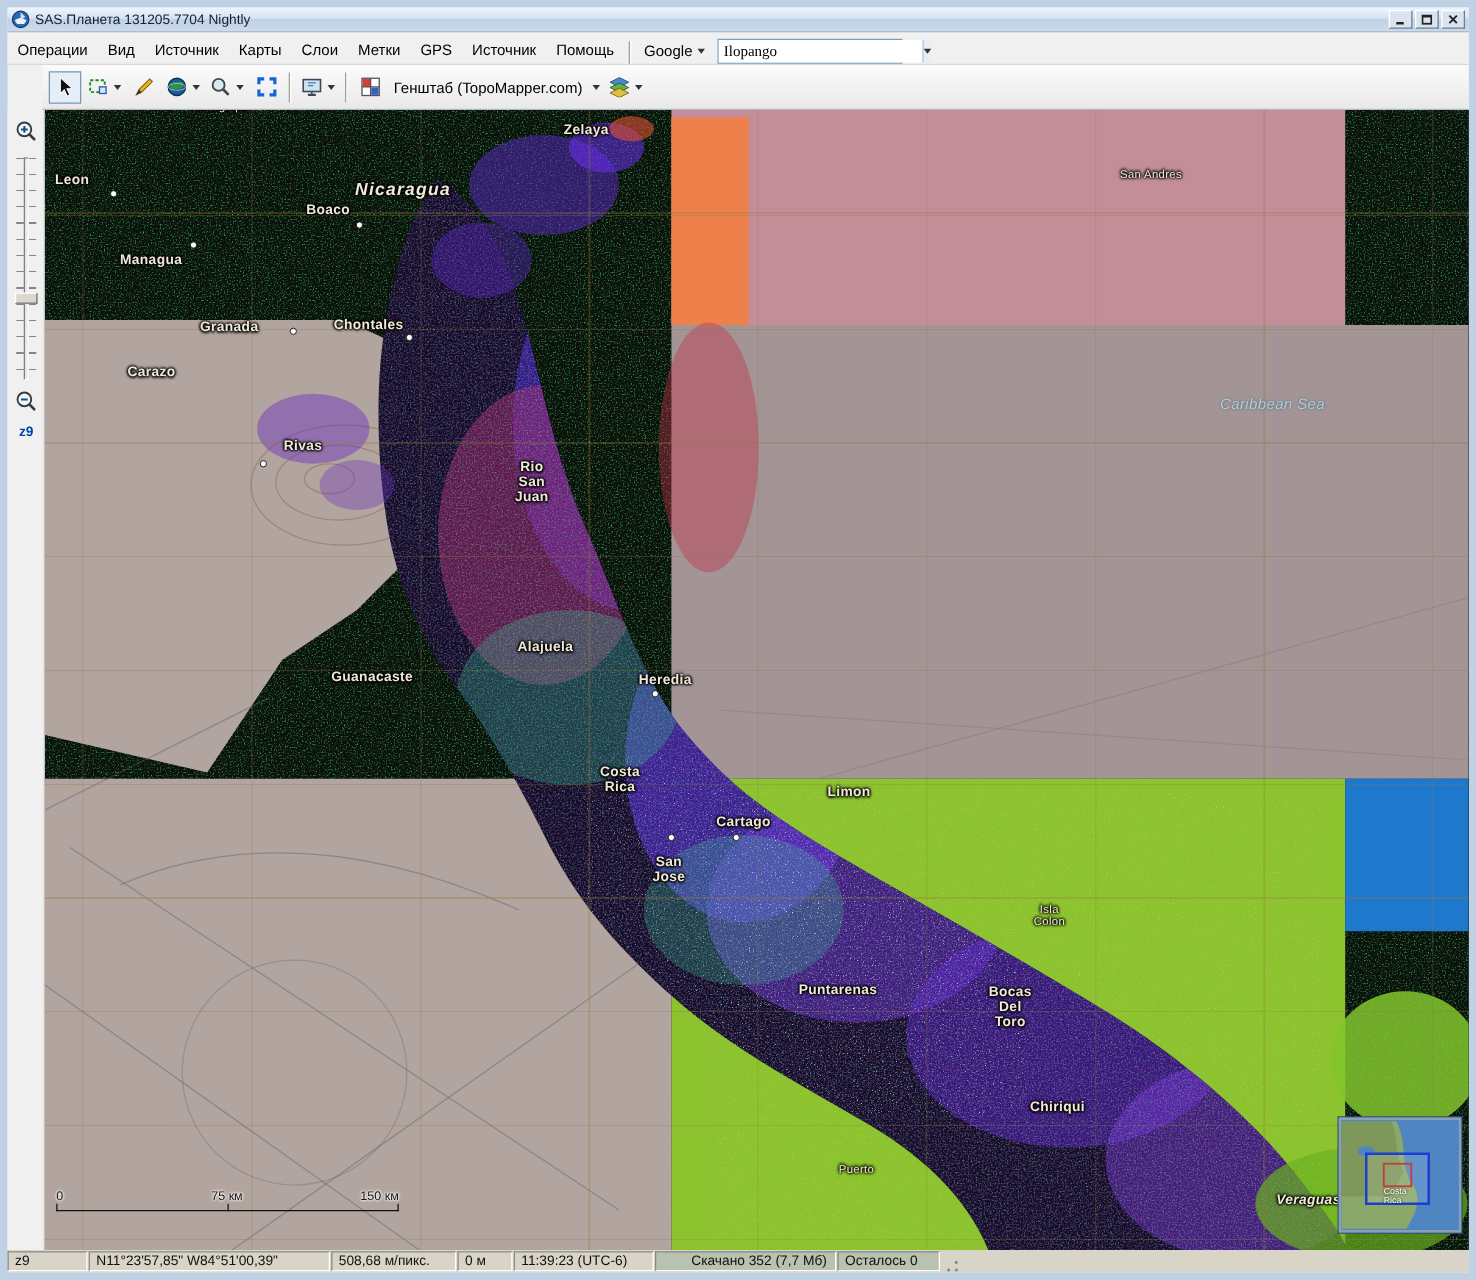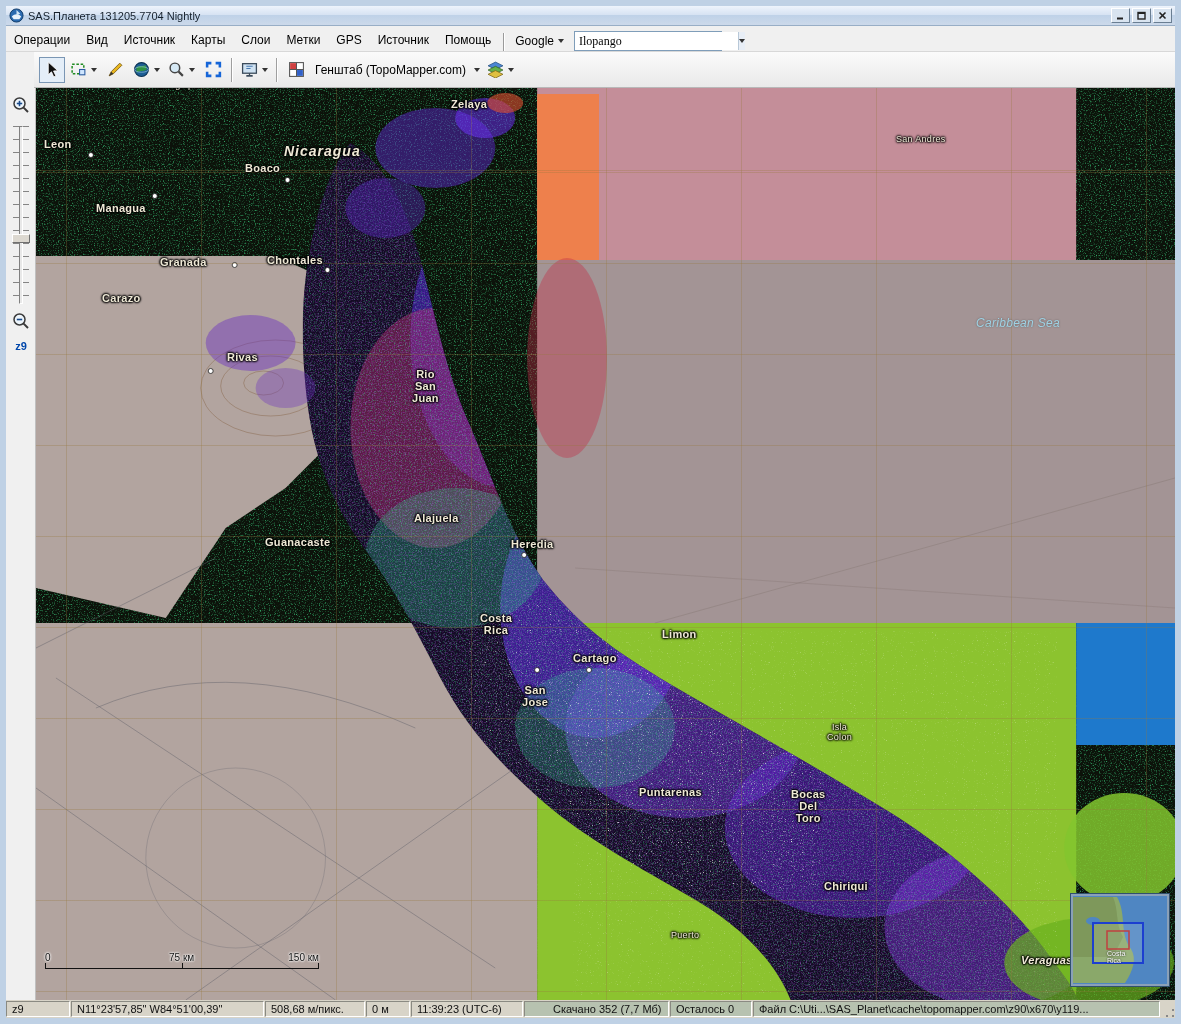--- a/index.html
+++ b/index.html
@@ -418,19 +418,18 @@
   </div>
 
   <div class="statusbar">
     <span class="seg" style="width:64px;">z9</span>
     <span class="seg" style="width:193px;">N11°23'57,85" W84°51'00,39"</span>
     <span class="seg" style="width:100px;">508,68 м/пикс.</span>
     <span class="seg" style="width:44px;">0 м</span>
     <span class="seg" style="width:112px;">11:39:23 (UTC-6)</span>
     <span class="seg dark" style="width:145px;padding-left:28px;">Скачано 352 (7,7 Мб)</span>
     <span class="seg dark" style="width:82px;">Осталось 0</span>
-    <span class="seg dark grow">Файл C:\Uti...\SAS_Planet\cache\topomapper.com\z90\x670\y119...</span>
     <span class="grip">
         <i></i>
       </span>
   </div>
 
 </div>
 
 </body></html>

